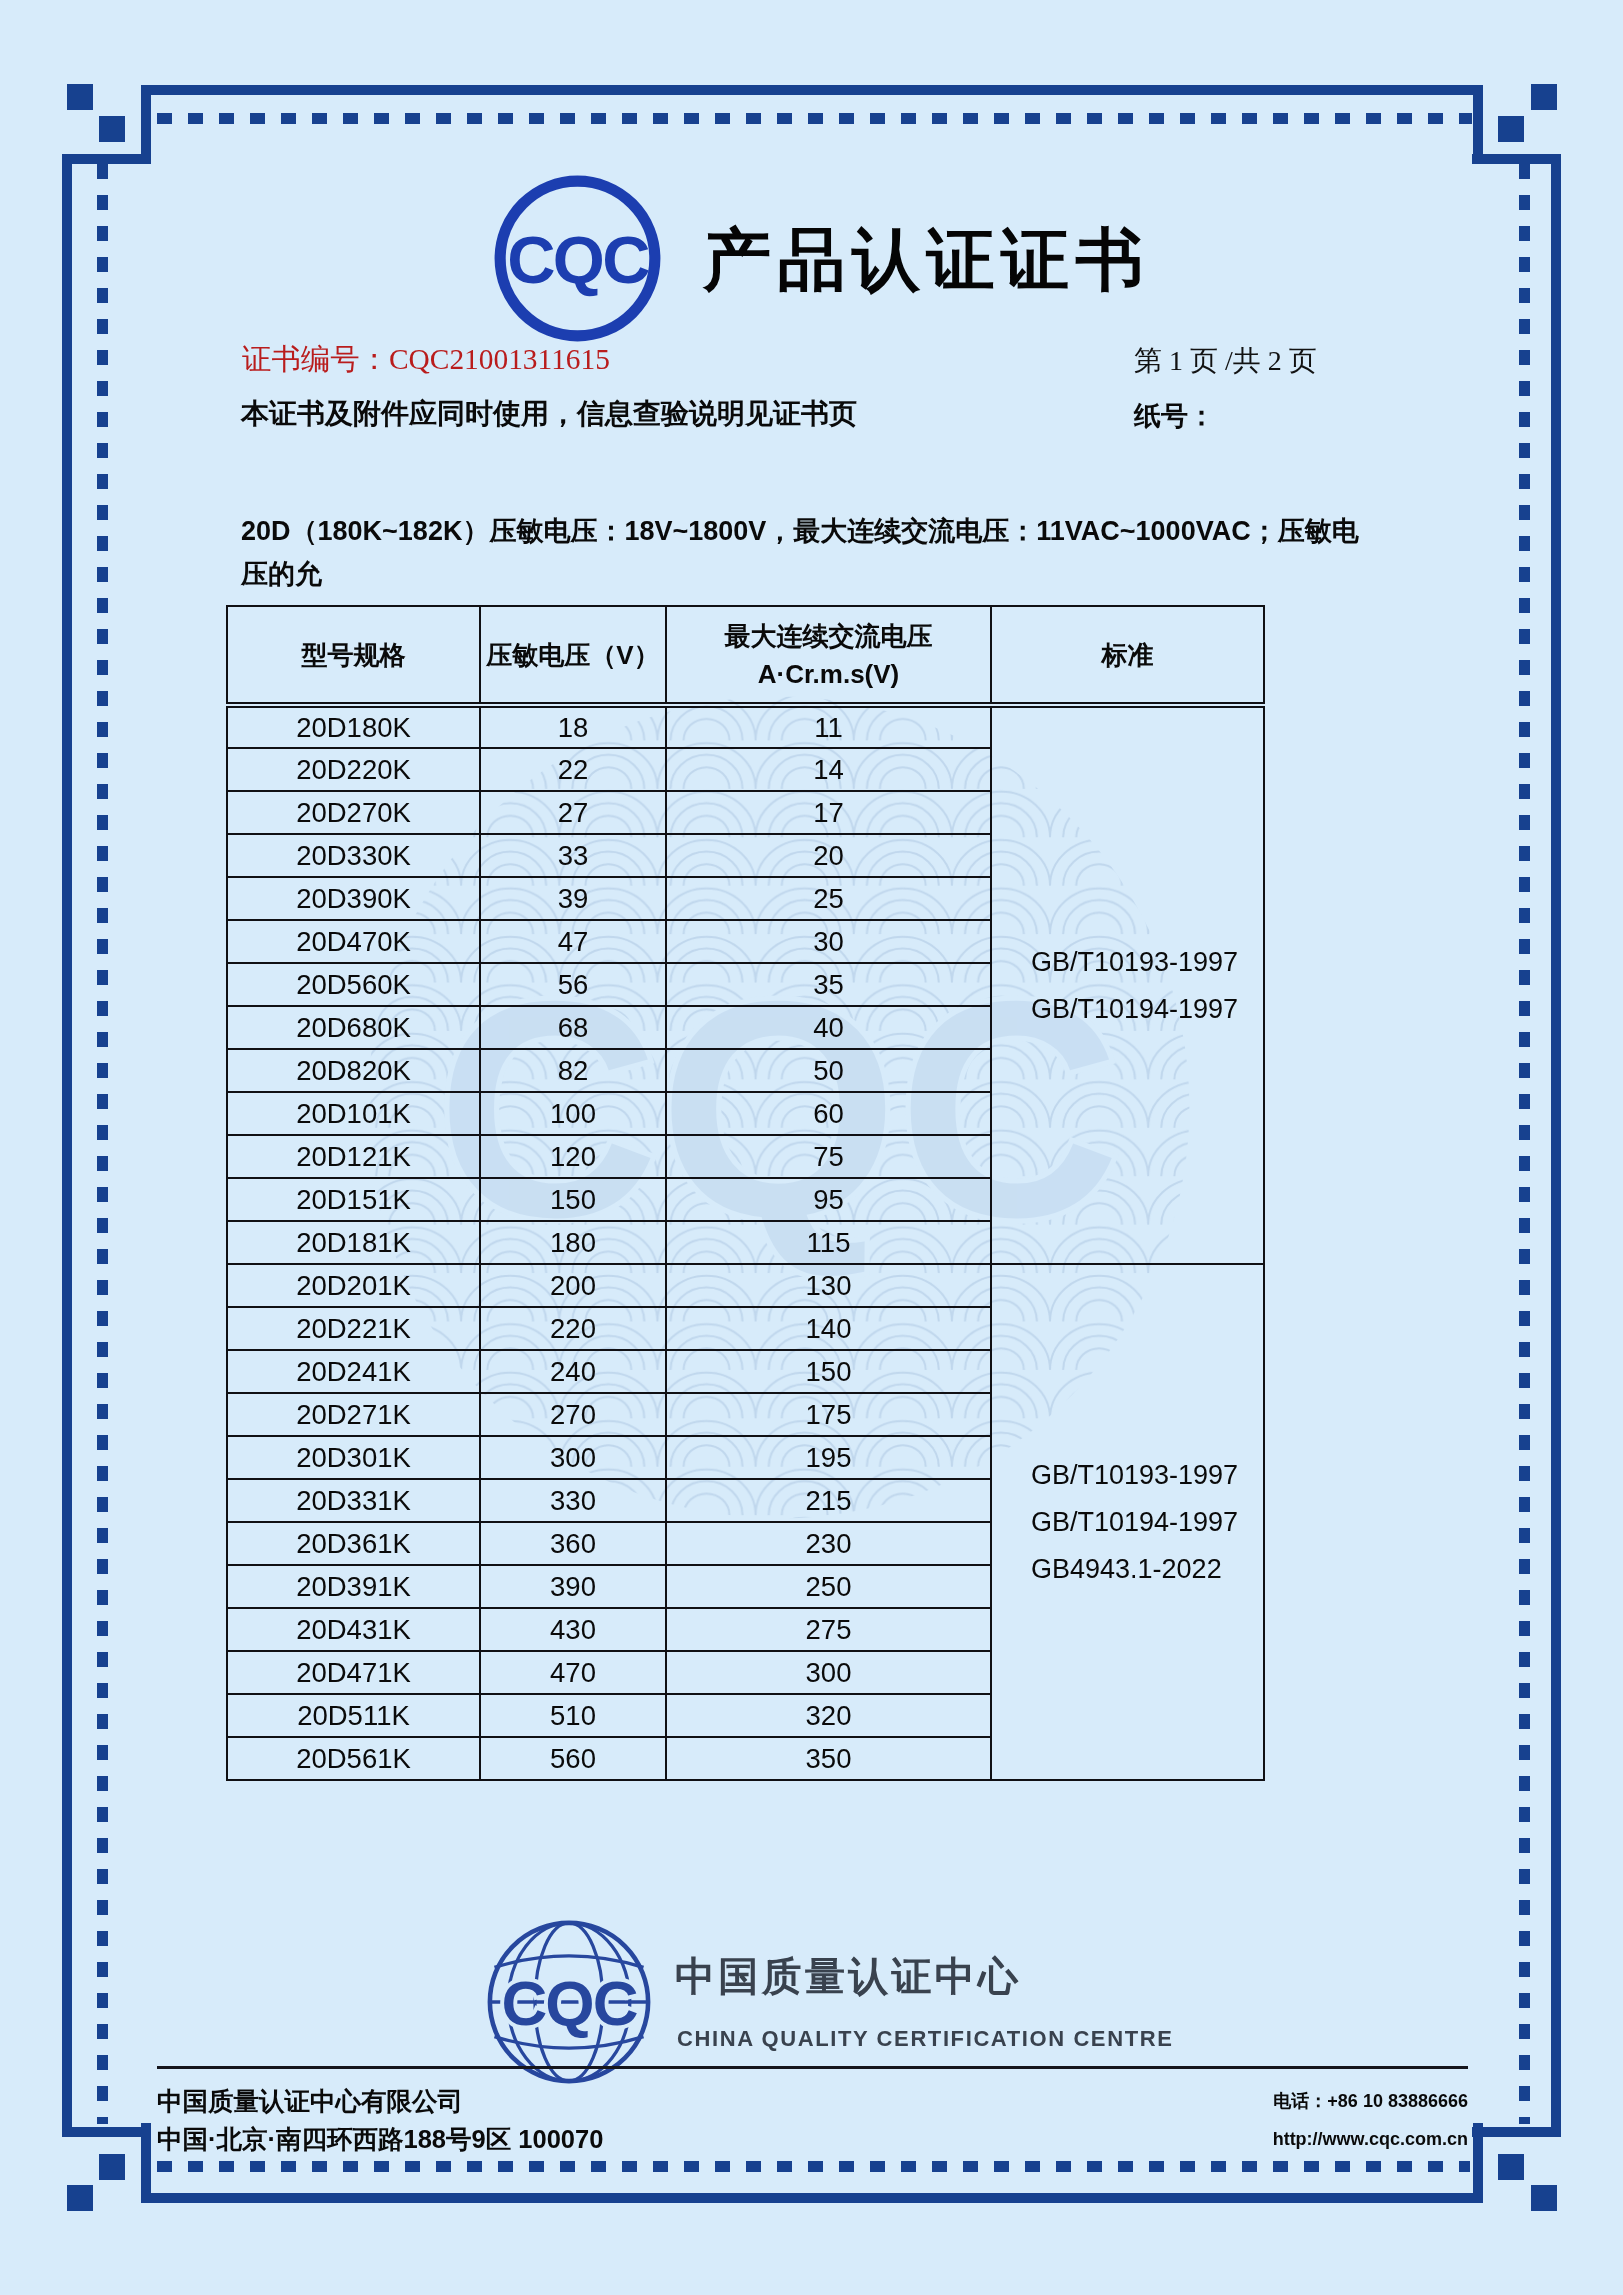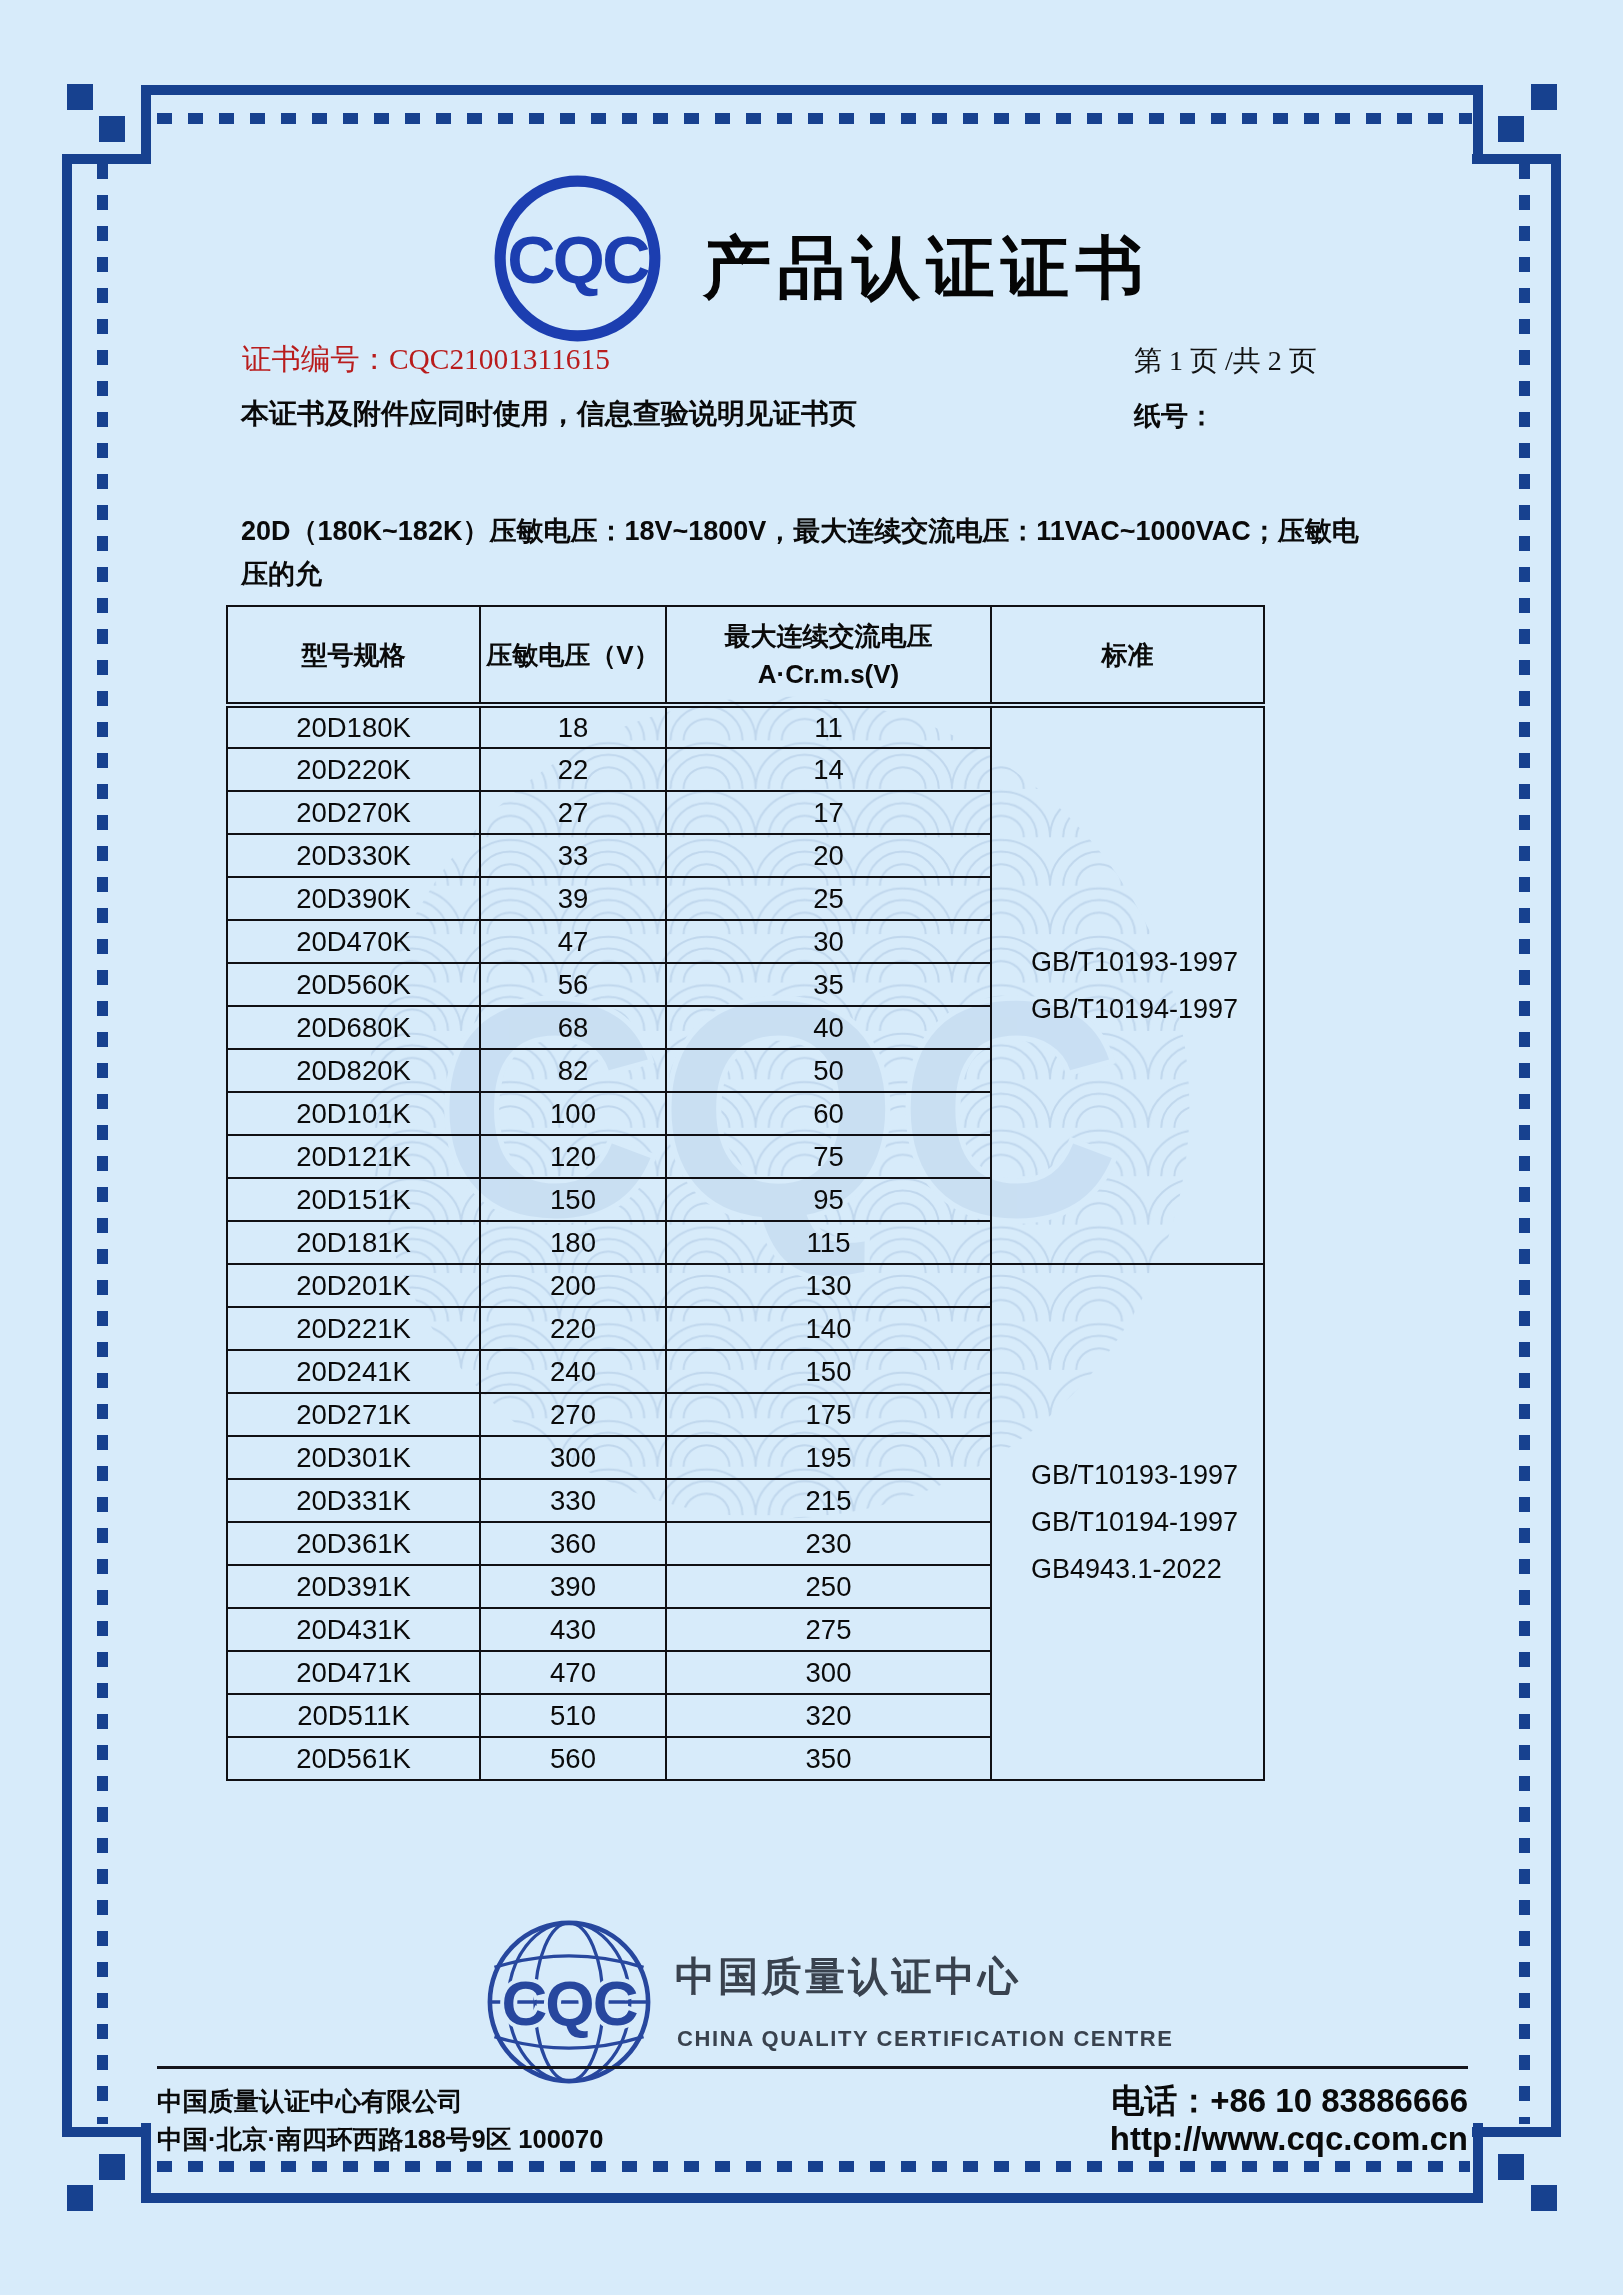--- a/index.html
+++ b/index.html
@@ -33,21 +33,21 @@
   .d-top    { left:157px; top:113px;  width:1315px; }
   .d-bottom { left:157px; top:2161px; width:1313px; }
   .d-left   { left:97px; top:164px;  height:1960px; }
   .d-right  { left:1519px;top:164px;  height:1960px; }
 
   
   .watermark { position:absolute; left:363px; top:692px; width:831px; height:831px; z-index:0; }
 
   
   .logo-top { position:absolute; left:489px; top:170px; width:177px; height:177px; z-index:2; }
-  .doc-title { position:absolute; left:703px; top:223px; z-index:2;
+  .doc-title { position:absolute; left:703px; top:215px; z-index:2;
                font-size:68px; font-weight:900; letter-spacing:6.5px; color:#050505; }
   .cert-line { position:absolute; left:242px; top:340px; z-index:2;
                font-family:"Liberation Serif", serif; font-size:29.4px; color:#b91c1c; }
   .page-info { position:absolute; left:1134px; top:342px; z-index:2;
                font-family:"Liberation Serif", serif; font-size:28px; color:#121212; }
   .usage-note { position:absolute; left:241px; top:395px; z-index:2;
                font-size:28px; font-weight:700; color:#0a0a0a; }
   .paper-label { position:absolute; left:1134px; top:398px; z-index:2;
                font-size:27px; font-weight:700; color:#0a0a0a; }
   .desc { position:absolute; left:241px; top:510px; width:1142px; z-index:2;
@@ -68,21 +68,21 @@
   .logo-bottom { position:absolute; left:484px; top:1917px; width:170px; height:170px; z-index:2; }
   .cqc-cn { position:absolute; left:675px; top:1949px; z-index:2;
             font-size:40px; font-weight:600; letter-spacing:3.3px; color:#39424e; }
   .cqc-en { position:absolute; left:677px; top:2026px; z-index:2;
             font-size:22px; font-weight:700; letter-spacing:1.6px; color:#39424e; }
   .footer-rule { position:absolute; left:157px; top:2066px; width:1311px; height:3.3px;
                  background:#15151c; z-index:2; }
   .footer-left { position:absolute; left:157px; top:2082px; z-index:2;
                  font-size:25.5px; font-weight:700; line-height:38px; color:#0a0a0a; }
   .footer-right { position:absolute; right:155px; top:2082px; z-index:2; text-align:right;
-                  font-size:33px; font-weight:700; line-height:38px; color:#0a0a0a; }
+                  font-size:18px; font-weight:700; line-height:38px; color:#0a0a0a; }
 </style>
 </head>
 <body>
 
 <div class="page">
 
   <div class="bar b-top"></div>
   <div class="bar b-bottom"></div>
   <div class="bar b-left"></div>
   <div class="bar b-right"></div>

